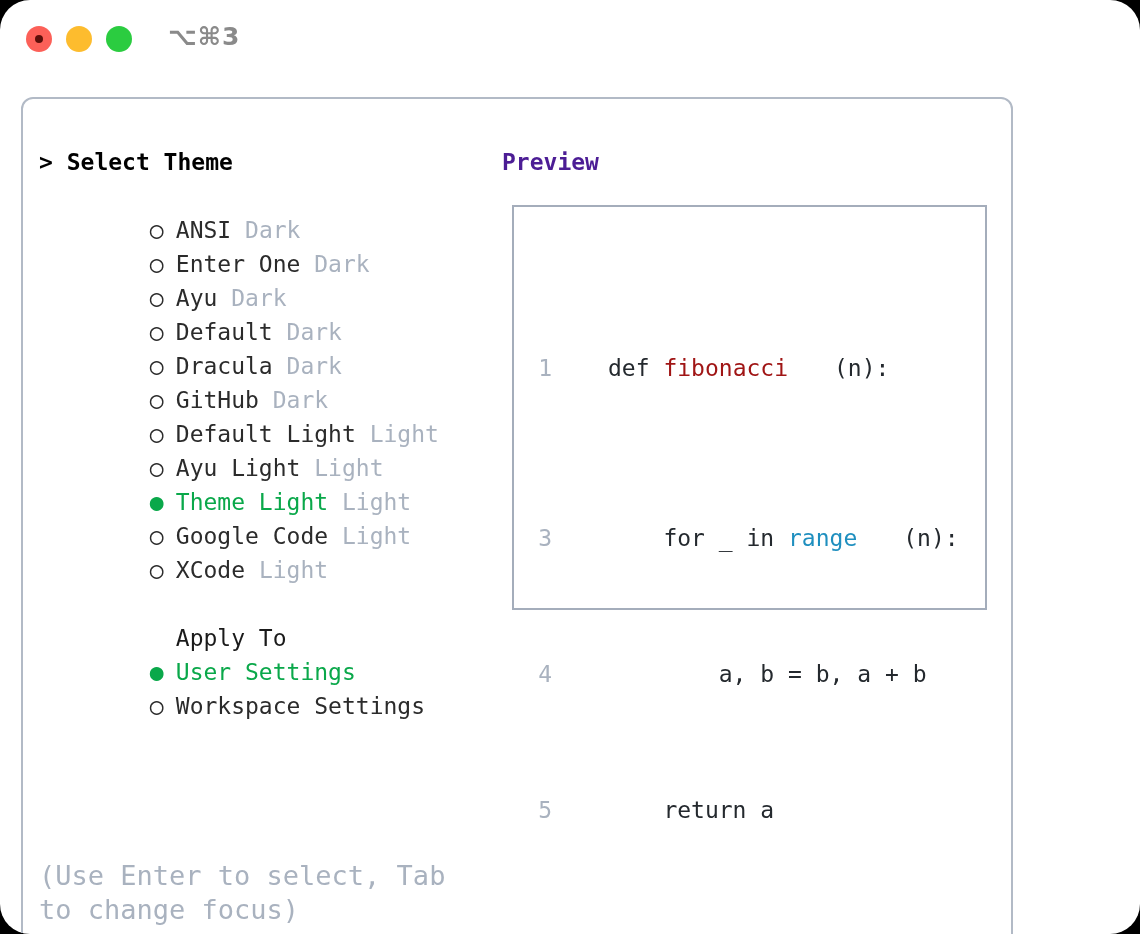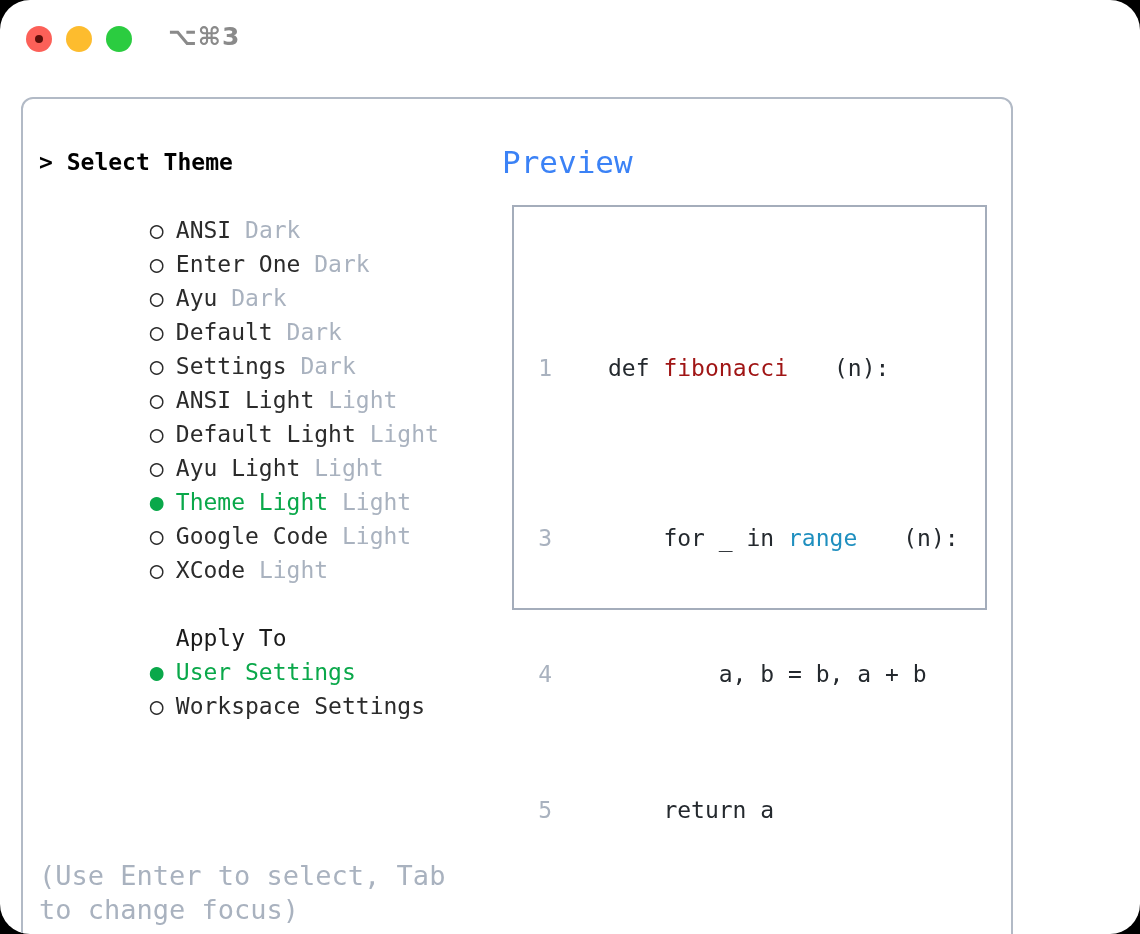--- a/index.html
+++ b/index.html
@@ -123,23 +123,23 @@
   }
 
   
   .right-col {
     position: absolute;
     left: 479px;
     top: 46px;
     width: 500px;
   }
   .preview-title {
-    font-size: 31px;
-    font-weight: normal;
-    color: #3b82f6;
+    font-size: 23px;
+    font-weight: bold;
+    color: #4c1d95;
     line-height: 34px;
   }
   .preview-box {
     position: absolute;
     left: 10px;
     top: 60px;
     width: 475px;
     height: 405px;
     border: 2px solid #a4adbb;
     box-sizing: border-box;
@@ -191,24 +191,24 @@
       <div class="row">
         <span class="marker">○</span><span class="name">Enter One</span> <span class="variant">Dark</span>
       </div>
       <div class="row">
         <span class="marker">○</span><span class="name">Ayu</span> <span class="variant">Dark</span>
       </div>
       <div class="row">
         <span class="marker">○</span><span class="name">Default</span> <span class="variant">Dark</span>
       </div>
       <div class="row">
-        <span class="marker">○</span><span class="name">Settings</span> <span class="variant">Dark</span>
-      </div>
-      <div class="row">
-        <span class="marker">○</span><span class="name">ANSI Light</span> <span class="variant">Light</span>
+        <span class="marker">○</span><span class="name">Dracula</span> <span class="variant">Dark</span>
+      </div>
+      <div class="row">
+        <span class="marker">○</span><span class="name">GitHub</span> <span class="variant">Dark</span>
       </div>
       <div class="row">
         <span class="marker">○</span><span class="name">Default Light</span> <span class="variant">Light</span>
       </div>
       <div class="row">
         <span class="marker">○</span><span class="name">Ayu Light</span> <span class="variant">Light</span>
       </div>
       <div class="row selected">
         <span class="marker">●</span><span class="name">Theme Light</span> <span class="variant">Light</span>
       </div>

